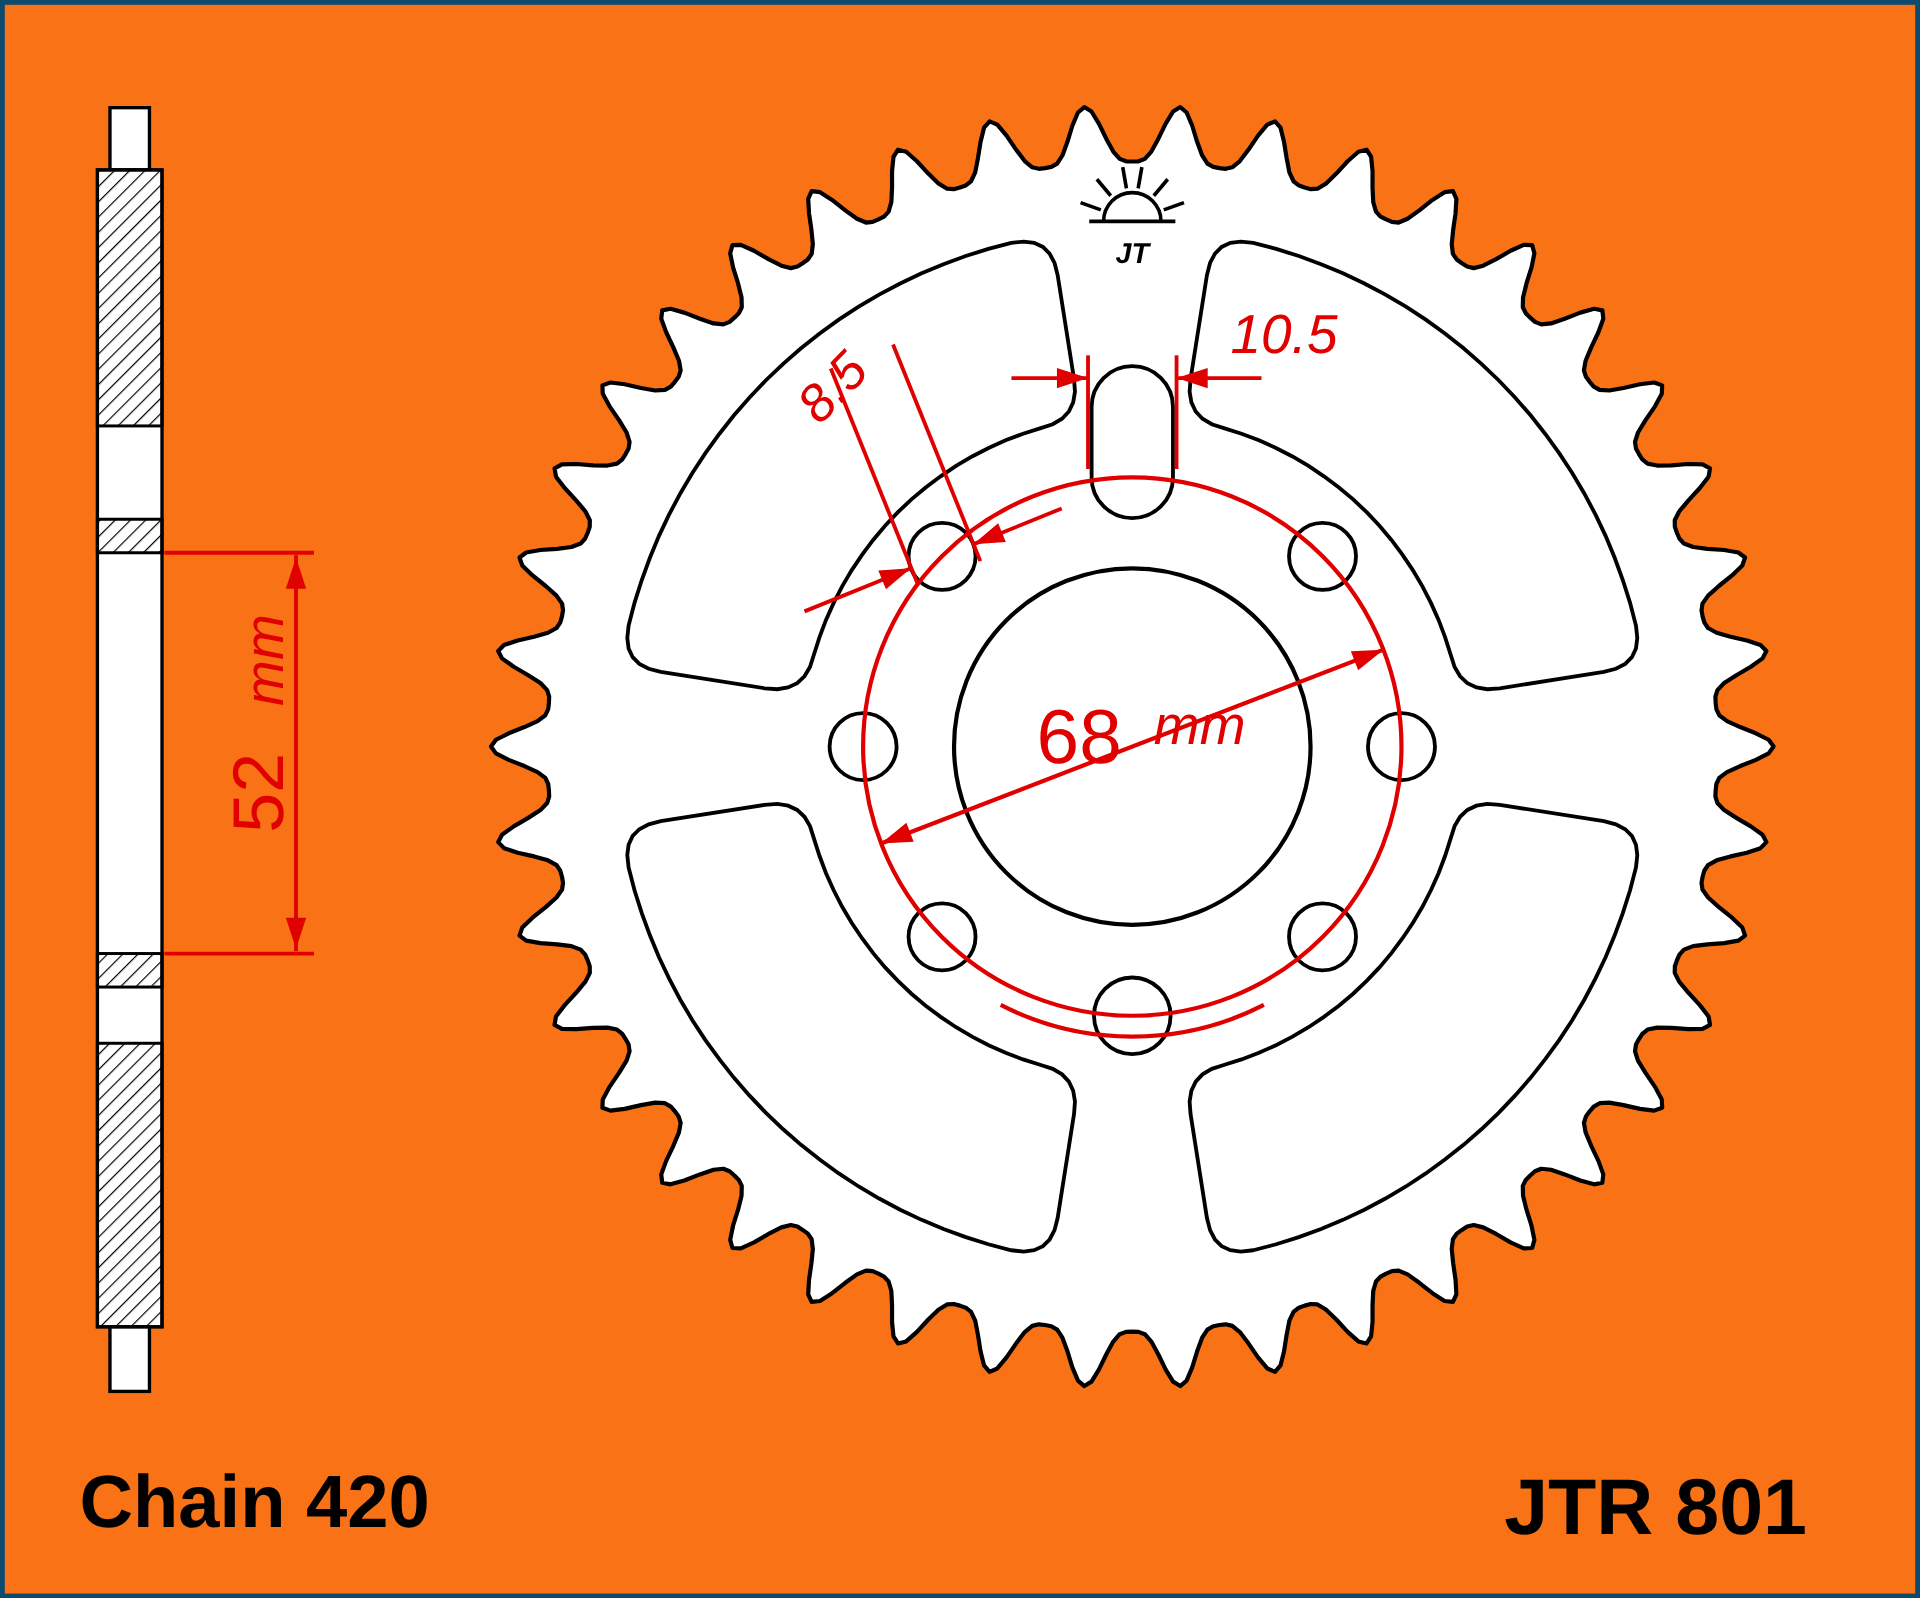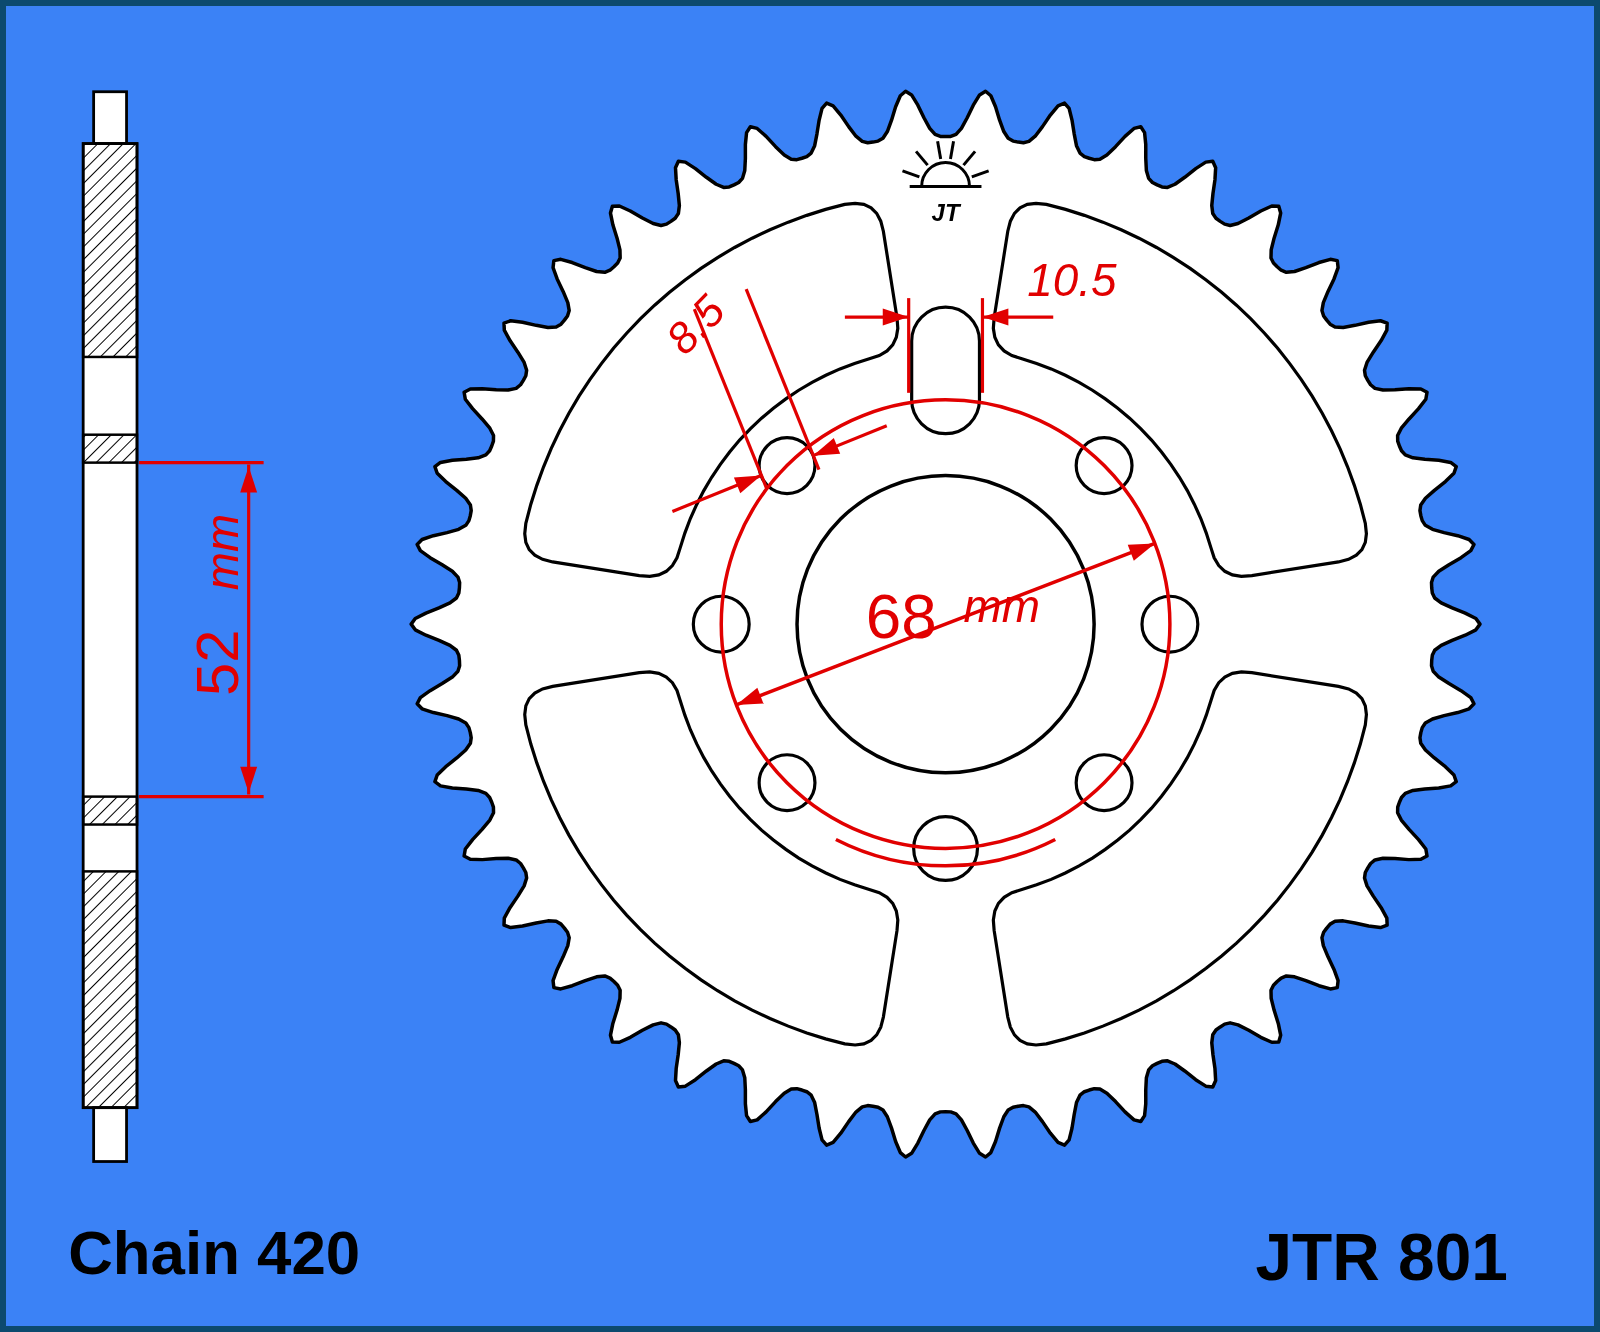--- a/index.html
+++ b/index.html
@@ -1,21 +1,21 @@
 <!DOCTYPE html>
 <html><head>
 <meta charset="utf-8">
 <style>
   html,body{margin:0;padding:0;background:#ffffff;}
   .page{
     position:relative;
     width:1600px;height:1332px;
     box-sizing:border-box;
-    background:#3b82f6;
-    border:6px solid #0c4a6e;
+    background:#f97316;
+    border:4px solid #0c4a6e;
     overflow:hidden;
     font-family:"Liberation Sans", sans-serif;
   }
   svg{display:block;}
   text{font-family:"Liberation Sans", sans-serif;}
   .blk-label{font-weight:bold;fill:#000;}
   .dim{fill:#e10000;}
   .dim-i{fill:#e10000;font-style:italic;}
   .logo-t{font-weight:bold;font-style:italic;fill:#000;}
 </style>

